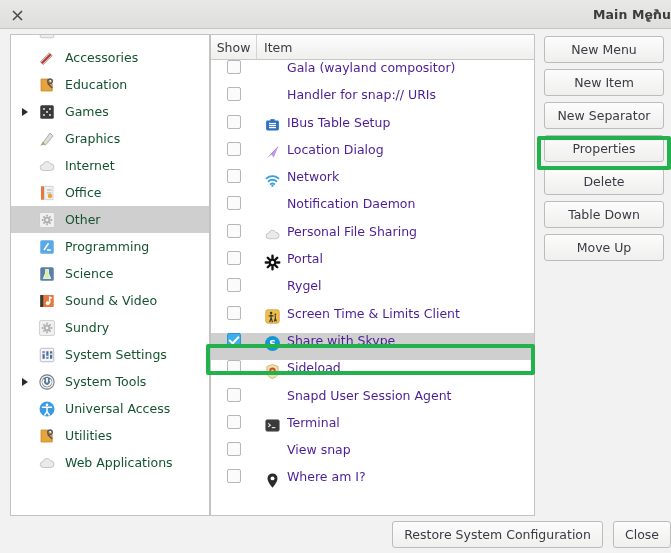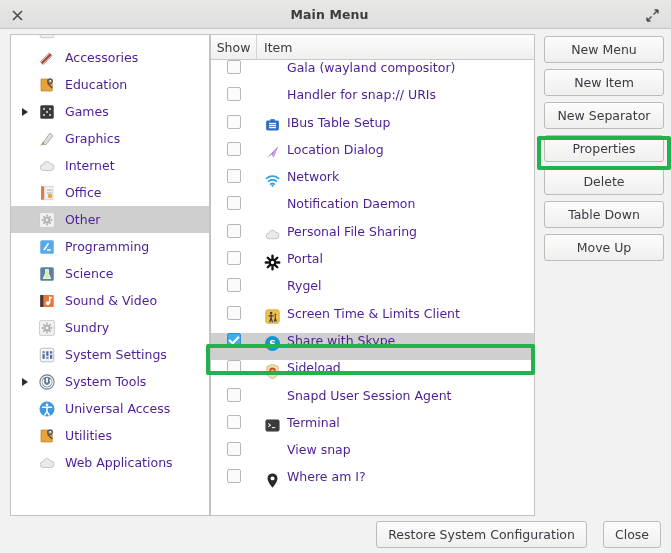--- a/index.html
+++ b/index.html
@@ -13,21 +13,21 @@
   #app { position: relative; width: 671px; height: 553px; }
 
   
   .titlebar {
     position: absolute; left: 0; top: 0; width: 671px; height: 29px;
     background: linear-gradient(to bottom, #e8e8e6 0%, #dededc 100%);
     border-bottom: 1px solid #c6c6c4;
     display: flex; align-items: center;
   }
   .tb-title {
-    position: absolute; left: 0; right: 12px; text-align: center;
+    position: absolute; left: 0; right: 0; text-align: right;
     font-size: 12.5px; font-weight: bold; color: #3c3c3c;
     letter-spacing: .1px;
   }
   .tb-btn {
     position: absolute; width: 22px; height: 22px;
     display: flex; align-items: center; justify-content: center;
     color: #4a4a4a;
   }
   .tb-close { left: 6px; top: 4px; font-size: 13px; }
   .tb-max   { right: 8px; top: 4px; }
@@ -36,21 +36,21 @@
   .sidebar {
     position: absolute; left: 10px; top: 34px;
     width: 200px; height: 482px;
     background: #ffffff;
     border: 1px solid #c3c3c1;
     overflow: hidden;
   }
   .sb-list { position: relative; margin-top: -18px; }
   .sb-row {
     height: 27px; display: flex; align-items: center;
-    padding-left: 4px; font-size: 12.5px; color: #4c1d95;
+    padding-left: 4px; font-size: 12.5px; color: #14532d;
   }
   .sb-row.selected { background: #cfcfcf; }
   .sb-exp {
     width: 20px; min-width: 20px; display: flex;
     align-items: center; justify-content: center;
   }
   .tri {
     width: 0; height: 0;
     border-left: 6px solid #2c2c2c;
     border-top: 4px solid transparent;
@@ -117,21 +117,21 @@
     width: 120px; height: 27px; margin-bottom: 6px;
     background: linear-gradient(to bottom, #fcfcfc 0%, #efefee 100%);
     border: 1px solid #bcbcba; border-radius: 3px;
     font-size: 12.5px; color: #3a3a42;
   }
 
   
   .bottombar {
     position: absolute; left: 0; bottom: 0; width: 671px; height: 37px;
     display: flex; align-items: center; justify-content: flex-end;
-    padding-right: 10px; gap: 16px;
+    gap: 10px;
   }
   .bbtn {
     display: flex; align-items: center; justify-content: center;
     height: 27px; padding: 0 11px;
     background: linear-gradient(to bottom, #fcfcfc 0%, #efefee 100%);
     border: 1px solid #bcbcba; border-radius: 3px;
     font-size: 12.5px; color: #3a3a42;
   }
 
   

